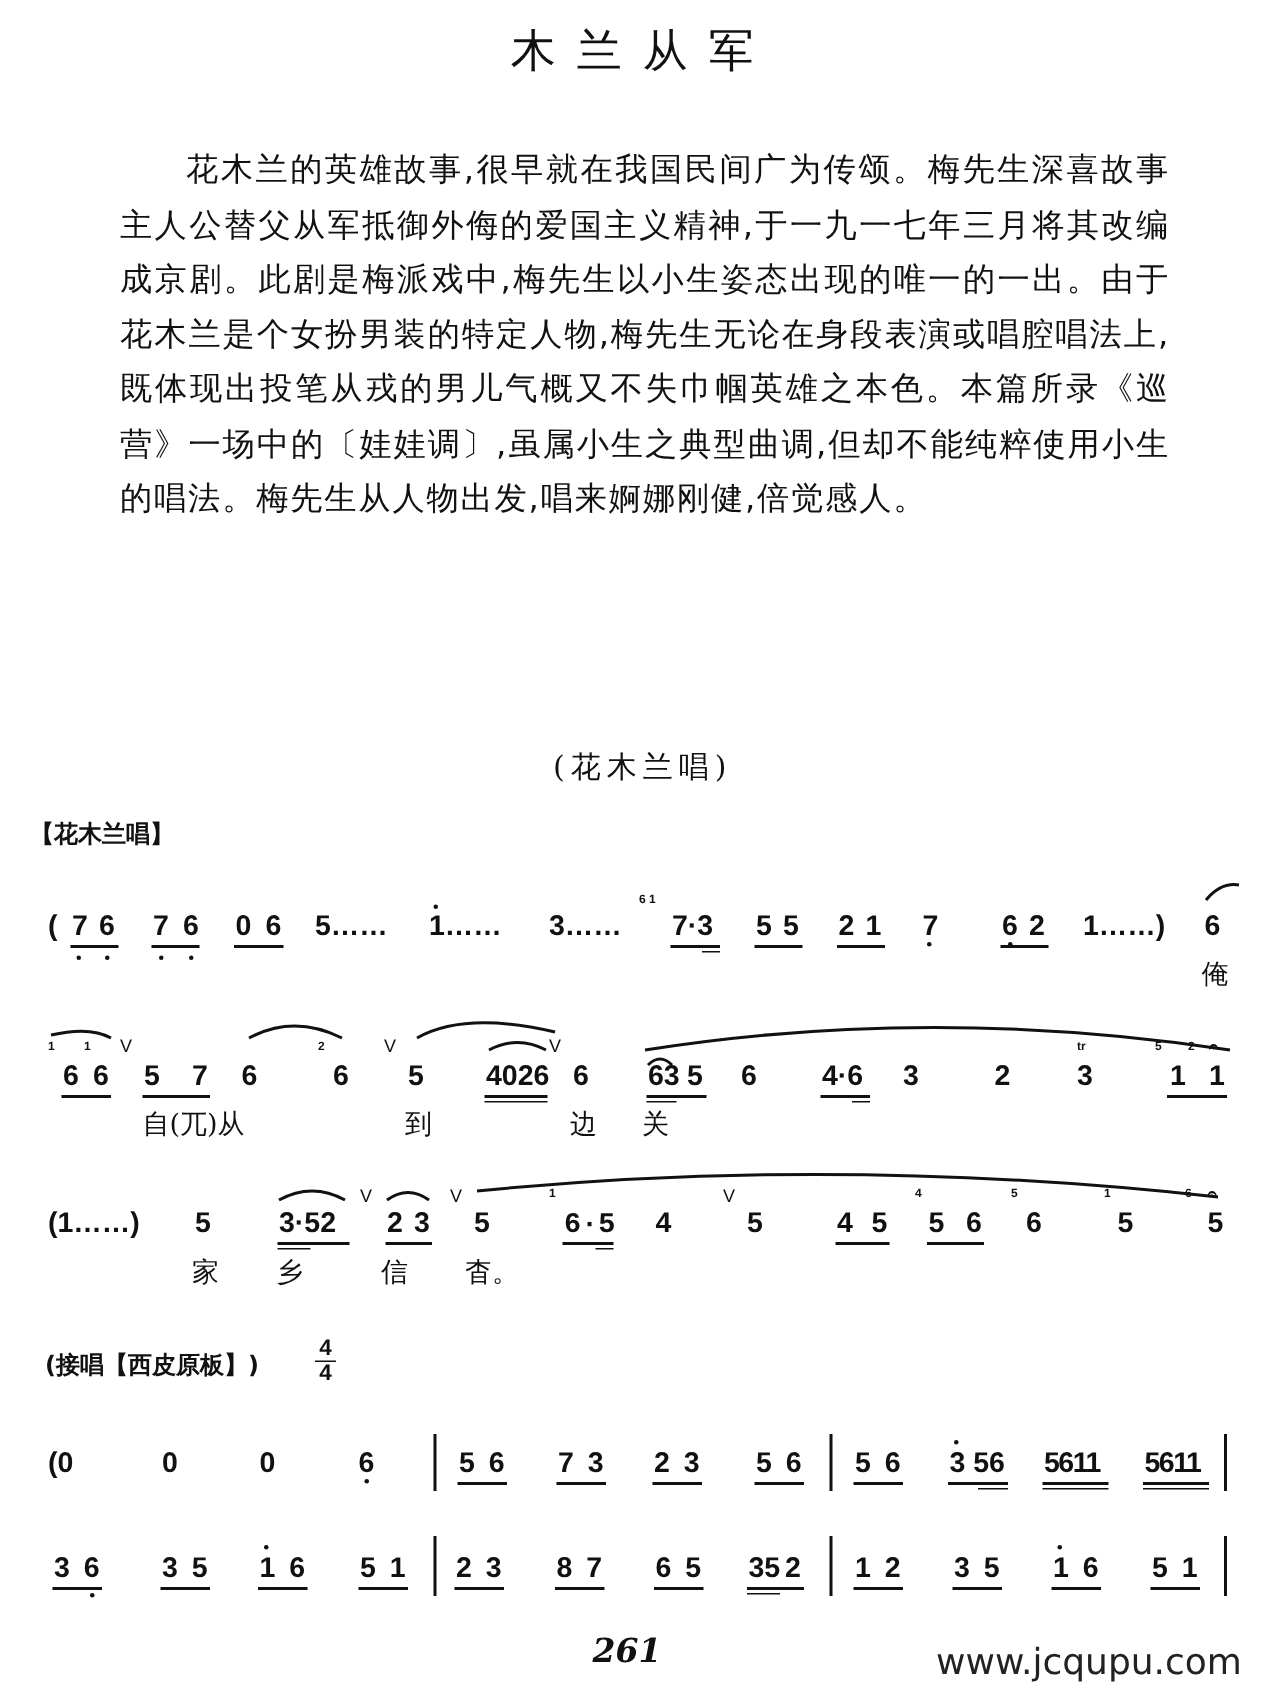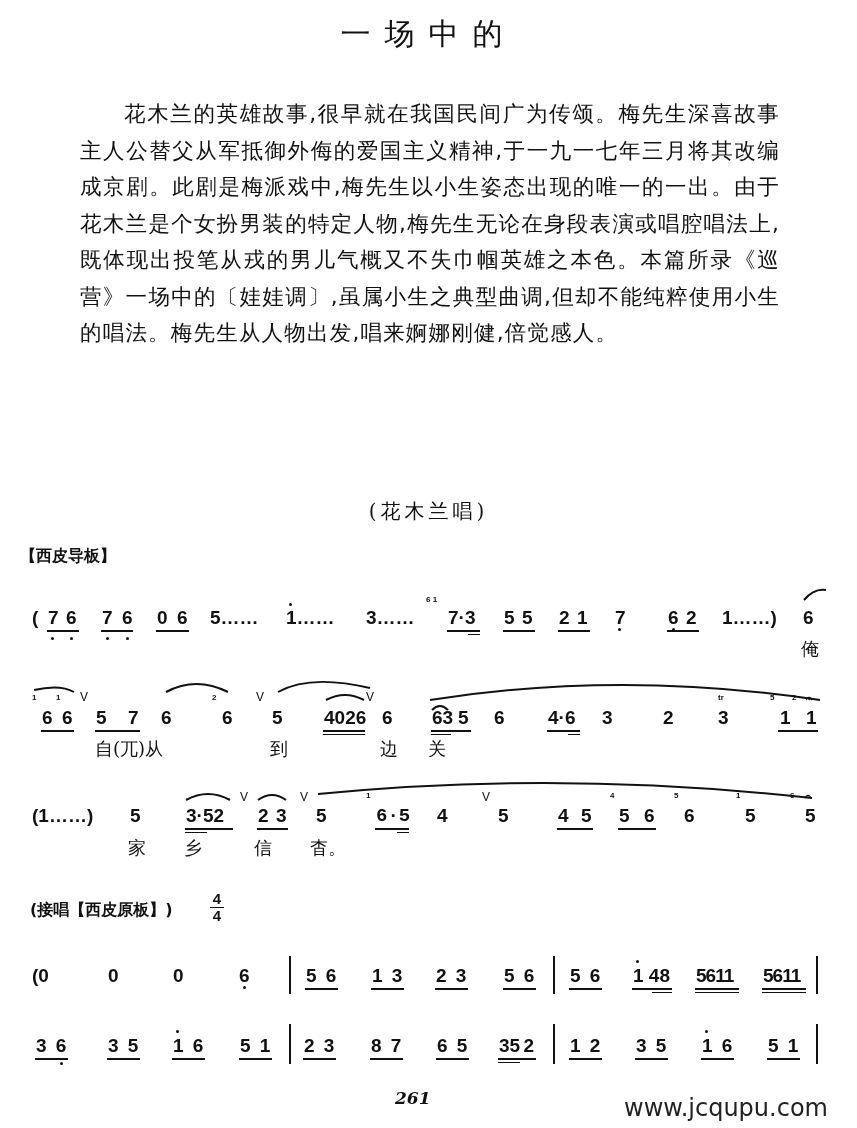--- a/index.html
+++ b/index.html
@@ -10,34 +10,34 @@
   .singer { left:0; width:857px; top:498px; text-align:center; font-size:20px; letter-spacing:4px; font-family:"DejaVu Serif", serif; }
   .label { font-family:"DejaVu Sans", sans-serif; font-weight:bold; font-size:16px; }
   .n { position:absolute; font-family:"Liberation Sans", sans-serif; font-weight:bold; font-size:19px; line-height:20px; }
   .ul { position:absolute; height:0; border-top:2px solid #111; }
   .ul2 { position:absolute; height:0; border-top:1.5px solid #111; }
   .dot { position:absolute; width:3px; height:3px; background:#111; border-radius:50%; }
   .lyric { position:absolute; font-family:"DejaVu Serif", serif; font-size:18px; }
   .grace { position:absolute; font-family:"Liberation Sans", sans-serif; font-weight:bold; font-size:8px; line-height:8px; }
   .breath { position:absolute; font-family:"Liberation Sans", sans-serif; font-size:12px; }
   .bar { position:absolute; width:0; border-left:2px solid #111; }
-  .page-num { left:395px; top:1088px; font-family:"DejaVu Serif", serif; font-style:italic; font-weight:bold; font-size:17px; }
+  .page-num { left:395px; top:1088px; font-family:"DejaVu Serif", serif; font-style:italic; font-weight:bold; font-size:22px; }
   .watermark { left:624px; top:1094px; font-family:"DejaVu Sans", sans-serif; font-size:24px; color:#222; }
   svg.slurs { position:absolute; left:0; top:0; pointer-events:none; }
 </style>
 </head>
 <body>
 
-<div class="abs title">一场中的</div>
+<div class="abs title">木兰从军</div>
 
 <div class="abs para">花木兰的英雄故事,很早就在我国民间广为传颂。梅先生深喜故事主人公替父从军抵御外侮的爱国主义精神,于一九一七年三月将其改编成京剧。此剧是梅派戏中,梅先生以小生姿态出现的唯一的一出。由于花木兰是个女扮男装的特定人物,梅先生无论在身段表演或唱腔唱法上,既体现出投笔从戎的男儿气概又不失巾帼英雄之本色。本篇所录《巡营》一场中的〔娃娃调〕,虽属小生之典型曲调,但却不能纯粹使用小生的唱法。梅先生从人物出发,唱来婀娜刚健,倍觉感人。</div>
 
 <div class="abs singer">(花木兰唱)</div>
 
-<div class="abs label" style="left:20px; top:546px;">【西皮导板】</div>
+<div class="abs label" style="left:20px; top:546px;">【花木兰唱】</div>
 
 <div>
   <span class="n" style="left:32px; top:608px;">(</span>
   <span class="n" style="left:48px; top:608px;">7</span>
   <span class="n" style="left:66px; top:608px;">6</span>
   <div class="ul" style="left:47px; top:630px; width:32px;"></div>
   <div class="dot" style="left:51px; top:637px;"></div>
   <div class="dot" style="left:70px; top:637px;"></div>
 
   <span class="n" style="left:102px; top:608px;">7</span>
@@ -190,31 +190,31 @@
 <div>
   <span class="n" style="left:32px; top:966px;">(0</span>
   <span class="n" style="left:108px; top:966px;">0</span>
   <span class="n" style="left:173px; top:966px;">0</span>
   <span class="n" style="left:239px; top:966px;">6</span>
   <div class="dot" style="left:243px; top:986px;"></div>
   <div class="bar" style="left:289px; top:956px; height:38px;"></div>
 
   <span class="n" style="left:306px; top:966px; word-spacing:4px;">5 6</span>
   <div class="ul" style="left:305px; top:988px; width:33px;"></div>
-  <span class="n" style="left:372px; top:966px; word-spacing:4px;">1 3</span>
+  <span class="n" style="left:372px; top:966px; word-spacing:4px;">7 3</span>
   <div class="ul" style="left:371px; top:988px; width:33px;"></div>
   <span class="n" style="left:436px; top:966px; word-spacing:4px;">2 3</span>
   <div class="ul" style="left:435px; top:988px; width:33px;"></div>
   <span class="n" style="left:504px; top:966px; word-spacing:4px;">5 6</span>
   <div class="ul" style="left:503px; top:988px; width:33px;"></div>
   <div class="bar" style="left:553px; top:956px; height:38px;"></div>
 
   <span class="n" style="left:570px; top:966px; word-spacing:4px;">5 6</span>
   <div class="ul" style="left:569px; top:988px; width:33px;"></div>
-  <span class="n" style="left:633px; top:966px;">1 48</span>
+  <span class="n" style="left:633px; top:966px;">3 56</span>
   <div class="dot" style="left:636px; top:960px;"></div>
   <div class="ul" style="left:632px; top:988px; width:40px;"></div>
   <div class="ul2" style="left:652px; top:992px; width:20px;"></div>
   <span class="n" style="left:696px; top:966px; letter-spacing:-1px;">5611</span>
   <div class="ul" style="left:695px; top:988px; width:44px;"></div>
   <div class="ul2" style="left:695px; top:992px; width:44px;"></div>
   <span class="n" style="left:763px; top:966px; letter-spacing:-1px;">5611</span>
   <div class="ul" style="left:762px; top:988px; width:44px;"></div>
   <div class="ul2" style="left:762px; top:992px; width:44px;"></div>
   <div class="bar" style="left:816px; top:956px; height:38px;"></div>

